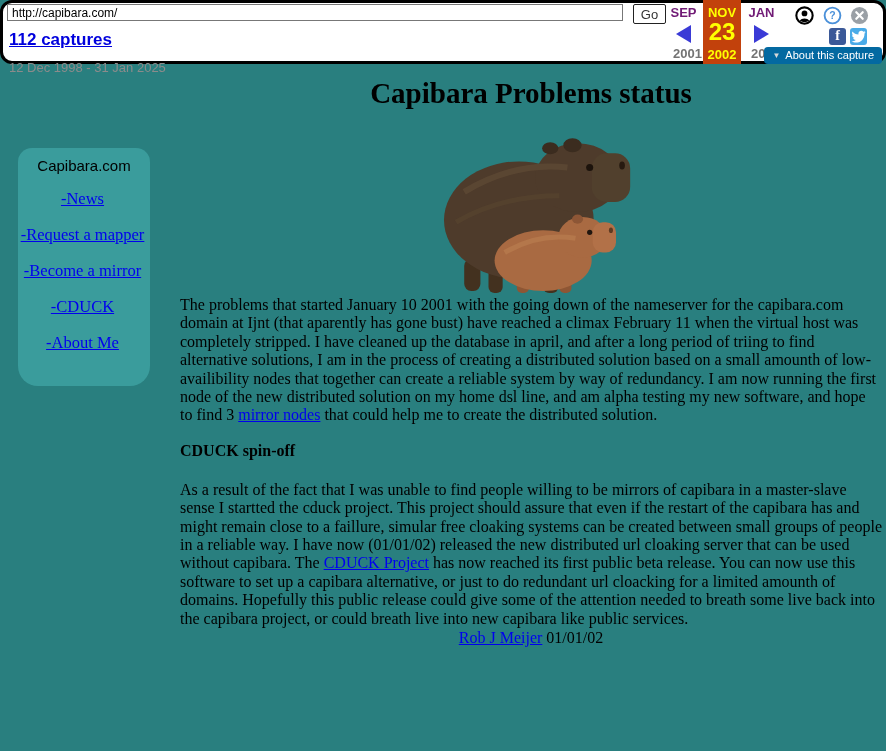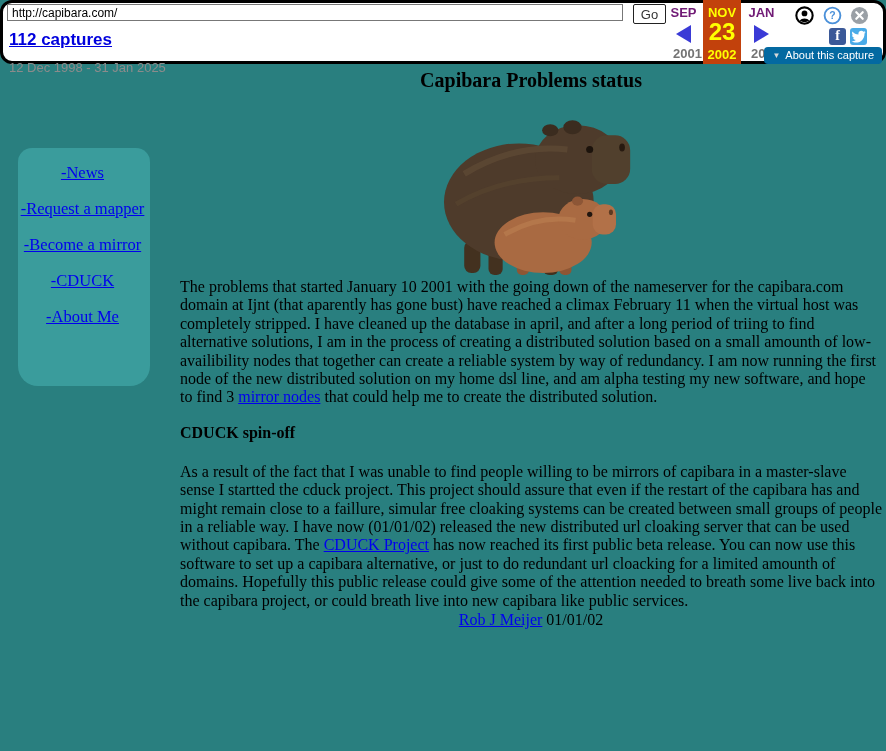--- a/index.html
+++ b/index.html
@@ -103,22 +103,22 @@
     font-size:16.5px; line-height:18px;
     color:#0000ee; text-decoration:underline;
     margin:0 0 18px -3px; cursor:pointer;text-align:center;
   }
 
   .content {
     position:absolute; left:180px; top:65px; width:702px;
     font-family:"Liberation Serif",serif; color:#000;
   }
   .page-heading {
-    font-size:20px; font-weight:bold; text-align:center;
-    margin:4px 0 0; font-family:"Liberation Serif",serif;
+    font-size:29px; font-weight:bold; text-align:center;
+    margin:12px 0 0; font-family:"Liberation Serif",serif;
   }
   .capy-wrap { text-align:center; margin:15px 0 1px; line-height:0; }
   .body-text { font-size:16px; line-height:18.4px; margin:0; }
   .body-text a, .signature a { color:#0000ee; text-decoration:underline; cursor:pointer; }
   .subheading { font-size:16px; font-weight:bold; margin:17px 0 21px; }
   .signature { text-align:center; font-size:16px; line-height:18.4px; margin-top:1px; }
 </style>
 </head>
 <body>
 
@@ -171,20 +171,21 @@
       <path transform="translate(1.2,2)" fill="#fff" d="M15.4,2.2c-.5.3-1.1.5-1.7.6.6-.4,1.1-1,1.3-1.7-.6.4-1.2.6-1.9.8C12.5,1.3,11.7,1,10.8,1,9.1,1,7.7,2.4,7.7,4.1c0,.2,0,.5.1.7C5.2,4.7,2.9,3.5,1.4,1.6,1.1,2.1,1,2.6,1,3.2c0,1.1.5,2,1.4,2.6-.5,0-1-.2-1.4-.4v0c0,1.5,1.1,2.8,2.5,3.1-.3.1-.5.1-.8.1-.2,0-.4,0-.6-.1.4,1.2,1.5,2.1,2.9,2.2-1.1.8-2.4,1.3-3.9,1.3H.4c1.4.9,3,1.4,4.8,1.4,5.7,0,8.9-4.8,8.9-8.9v-.4C14.5,3.4,15,2.8,15.4,2.2z"></path>
     </svg>
   </span>
 
   <div class="about-capture">
     <span class="tri">▼</span><span>About this capture</span>
   </div>
 </div>
 
 <div class="sidebar">
+  <div class="sidebar-title">Capibara.com</div>
   <nav class="sidebar-nav">
     <a>-News</a>
     <a>-Request a mapper</a>
     <a>-Become a mirror</a>
     <a>-CDUCK</a>
     <a>-About Me</a>
   </nav>
 </div>
 
 <div class="content">

